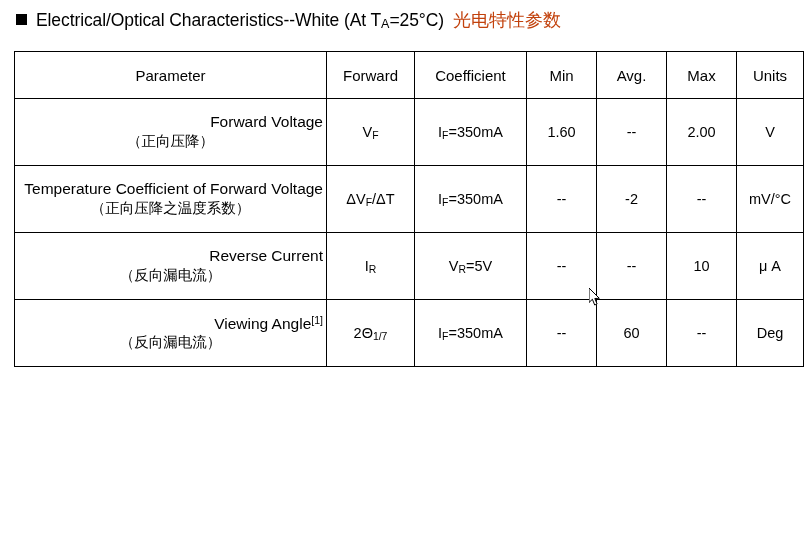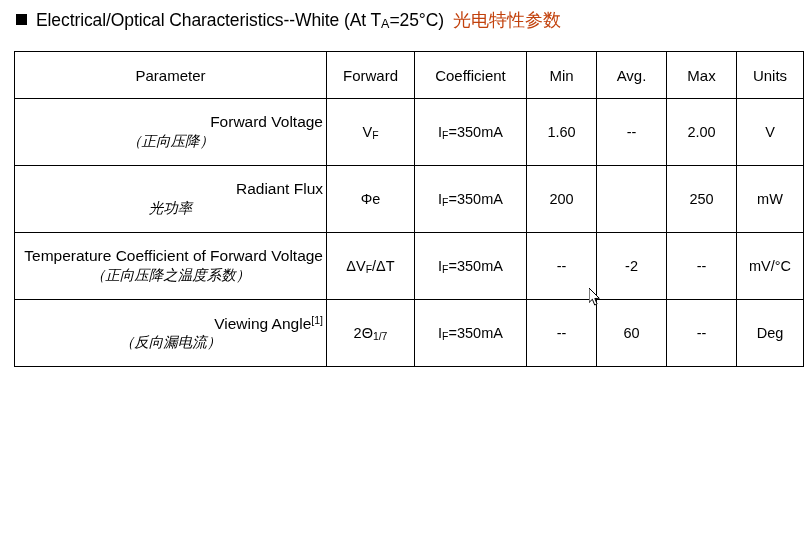--- a/index.html
+++ b/index.html
@@ -88,21 +88,20 @@
   .param-en {
     display: block;
     font-size: 15.5px;
     line-height: 1.18;
     text-align: right;
   }
   .param-cn {
     display: block;
     font-size: 14.5px;
     line-height: 1.3;
-    font-style: italic;
   }
   .sym {
     font-size: 16px;
   }
   .cond {
     font-size: 14px;
     white-space: nowrap;
   }
   .val {
     font-size: 15px;
@@ -160,47 +159,47 @@
         </td>
         <td class="sym"><span>V</span><span class="sub">F</span></td>
         <td class="cond"><span>I</span><span class="sub">F</span><span>=350mA</span></td>
         <td class="val">1.60</td>
         <td class="val">--</td>
         <td class="val">2.00</td>
         <td class="unit">V</td>
       </tr>
 
 
-      <tr>
-        <td>
-          <span class="param-en">Radiant Flux</span>
-          <span class="param-cn">光功率</span>
-        </td>
-        <td class="sym"><span>Φe</span><span class="sub"></span></td>
-        <td class="cond"><span>I</span><span class="sub">F</span><span>=350mA</span></td>
-        <td class="val">200</td>
-        <td class="val"></td>
-        <td class="val">250</td>
-        <td class="unit">mW</td>
-      </tr>
 
 
       <tr>
         <td>
           <span class="param-en">Temperature Coefficient of Forward Voltage</span>
           <span class="param-cn">（正向压降之温度系数）</span>
         </td>
         <td class="sym"><span>ΔV</span><span class="sub">F</span><span>/ΔT</span></td>
         <td class="cond"><span>I</span><span class="sub">F</span><span>=350mA</span></td>
         <td class="val">--</td>
         <td class="val">-2</td>
         <td class="val">--</td>
         <td class="unit">mV/°C</td>
       </tr>
 
+      <tr>
+        <td>
+          <span class="param-en">Reverse Current</span>
+          <span class="param-cn">（反向漏电流）</span>
+        </td>
+        <td class="sym"><span>I</span><span class="sub">R</span></td>
+        <td class="cond"><span>V</span><span class="sub">R</span><span>=5V</span></td>
+        <td class="val">--</td>
+        <td class="val">--</td>
+        <td class="val">10</td>
+        <td class="unit">μ A</td>
+      </tr>
 
       <tr>
         <td>
           <span class="param-en"><span>Viewing Angle</span><span class="sup">[1]</span></span>
           <span class="param-cn">（反向漏电流）</span>
         </td>
         <td class="sym"><span>2Θ</span><span class="sub">1/7</span></td>
         <td class="cond"><span>I</span><span class="sub">F</span><span>=350mA</span></td>
         <td class="val">--</td>
         <td class="val">60</td>

